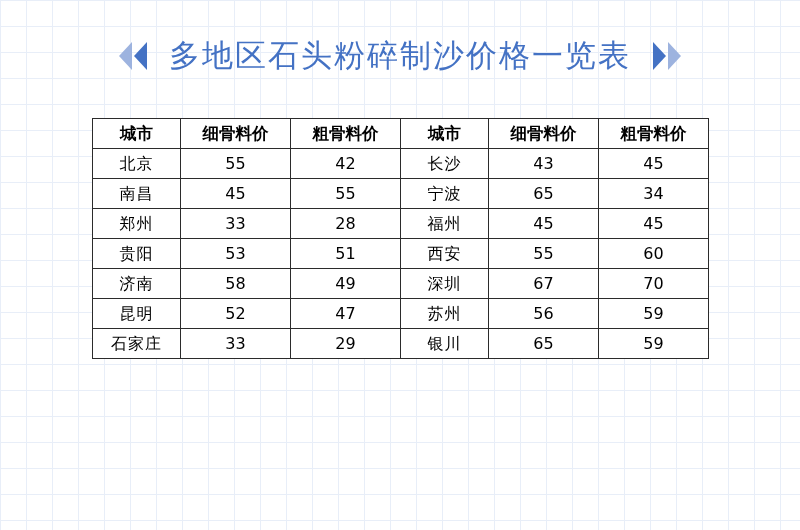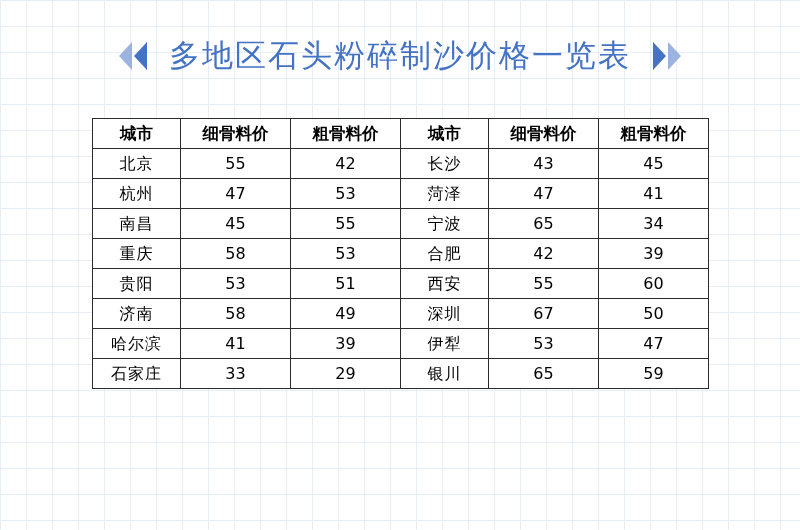--- a/index.html
+++ b/index.html
@@ -157,66 +157,58 @@
       <tbody id="table-body">
           <tr>
             <td class="city-cell red">北京</td>
             <td class="red">55</td>
             <td>42</td>
             <td class="city-cell">长沙</td>
             <td>43</td>
             <td>45</td>
           </tr>
           <tr>
-            <td class="city-cell">杭州</td>
-            <td>47</td>
-            <td class="red">53</td>
-            <td class="city-cell">菏泽</td>
-            <td>47</td>
-            <td>41</td>
-          </tr>
-          <tr>
             <td class="city-cell">南昌</td>
             <td>45</td>
             <td class="red">55</td>
             <td class="city-cell red">宁波</td>
             <td class="red">65</td>
             <td class="red">34</td>
           </tr>
           <tr>
-            <td class="city-cell">重庆</td>
-            <td class="red">58</td>
-            <td class="red">53</td>
-            <td class="city-cell">合肥</td>
-            <td>42</td>
-            <td>39</td>
+            <td class="city-cell">郑州</td>
+            <td>33</td>
+            <td>28</td>
+            <td class="city-cell">福州</td>
+            <td>45</td>
+            <td>45</td>
           </tr>
           <tr>
             <td class="city-cell">贵阳</td>
             <td class="red">53</td>
             <td class="red">51</td>
             <td class="city-cell">西安</td>
             <td class="red">55</td>
             <td class="red">60</td>
           </tr>
           <tr>
             <td class="city-cell">济南</td>
             <td class="red">58</td>
             <td>49</td>
             <td class="city-cell red">深圳</td>
             <td class="red">67</td>
-            <td class="red">50</td>
-          </tr>
-          <tr>
-            <td class="city-cell">哈尔滨</td>
-            <td>41</td>
-            <td>39</td>
-            <td class="city-cell">伊犁</td>
-            <td class="red">53</td>
+            <td class="red">70</td>
+          </tr>
+          <tr>
+            <td class="city-cell">昆明</td>
+            <td class="red">52</td>
             <td>47</td>
+            <td class="city-cell red">苏州</td>
+            <td class="red">56</td>
+            <td class="red">59</td>
           </tr>
           <tr>
             <td class="city-cell">石家庄</td>
             <td>33</td>
             <td>29</td>
             <td class="city-cell red">银川</td>
             <td class="red">65</td>
             <td class="red">59</td>
           </tr>
         </tbody>

